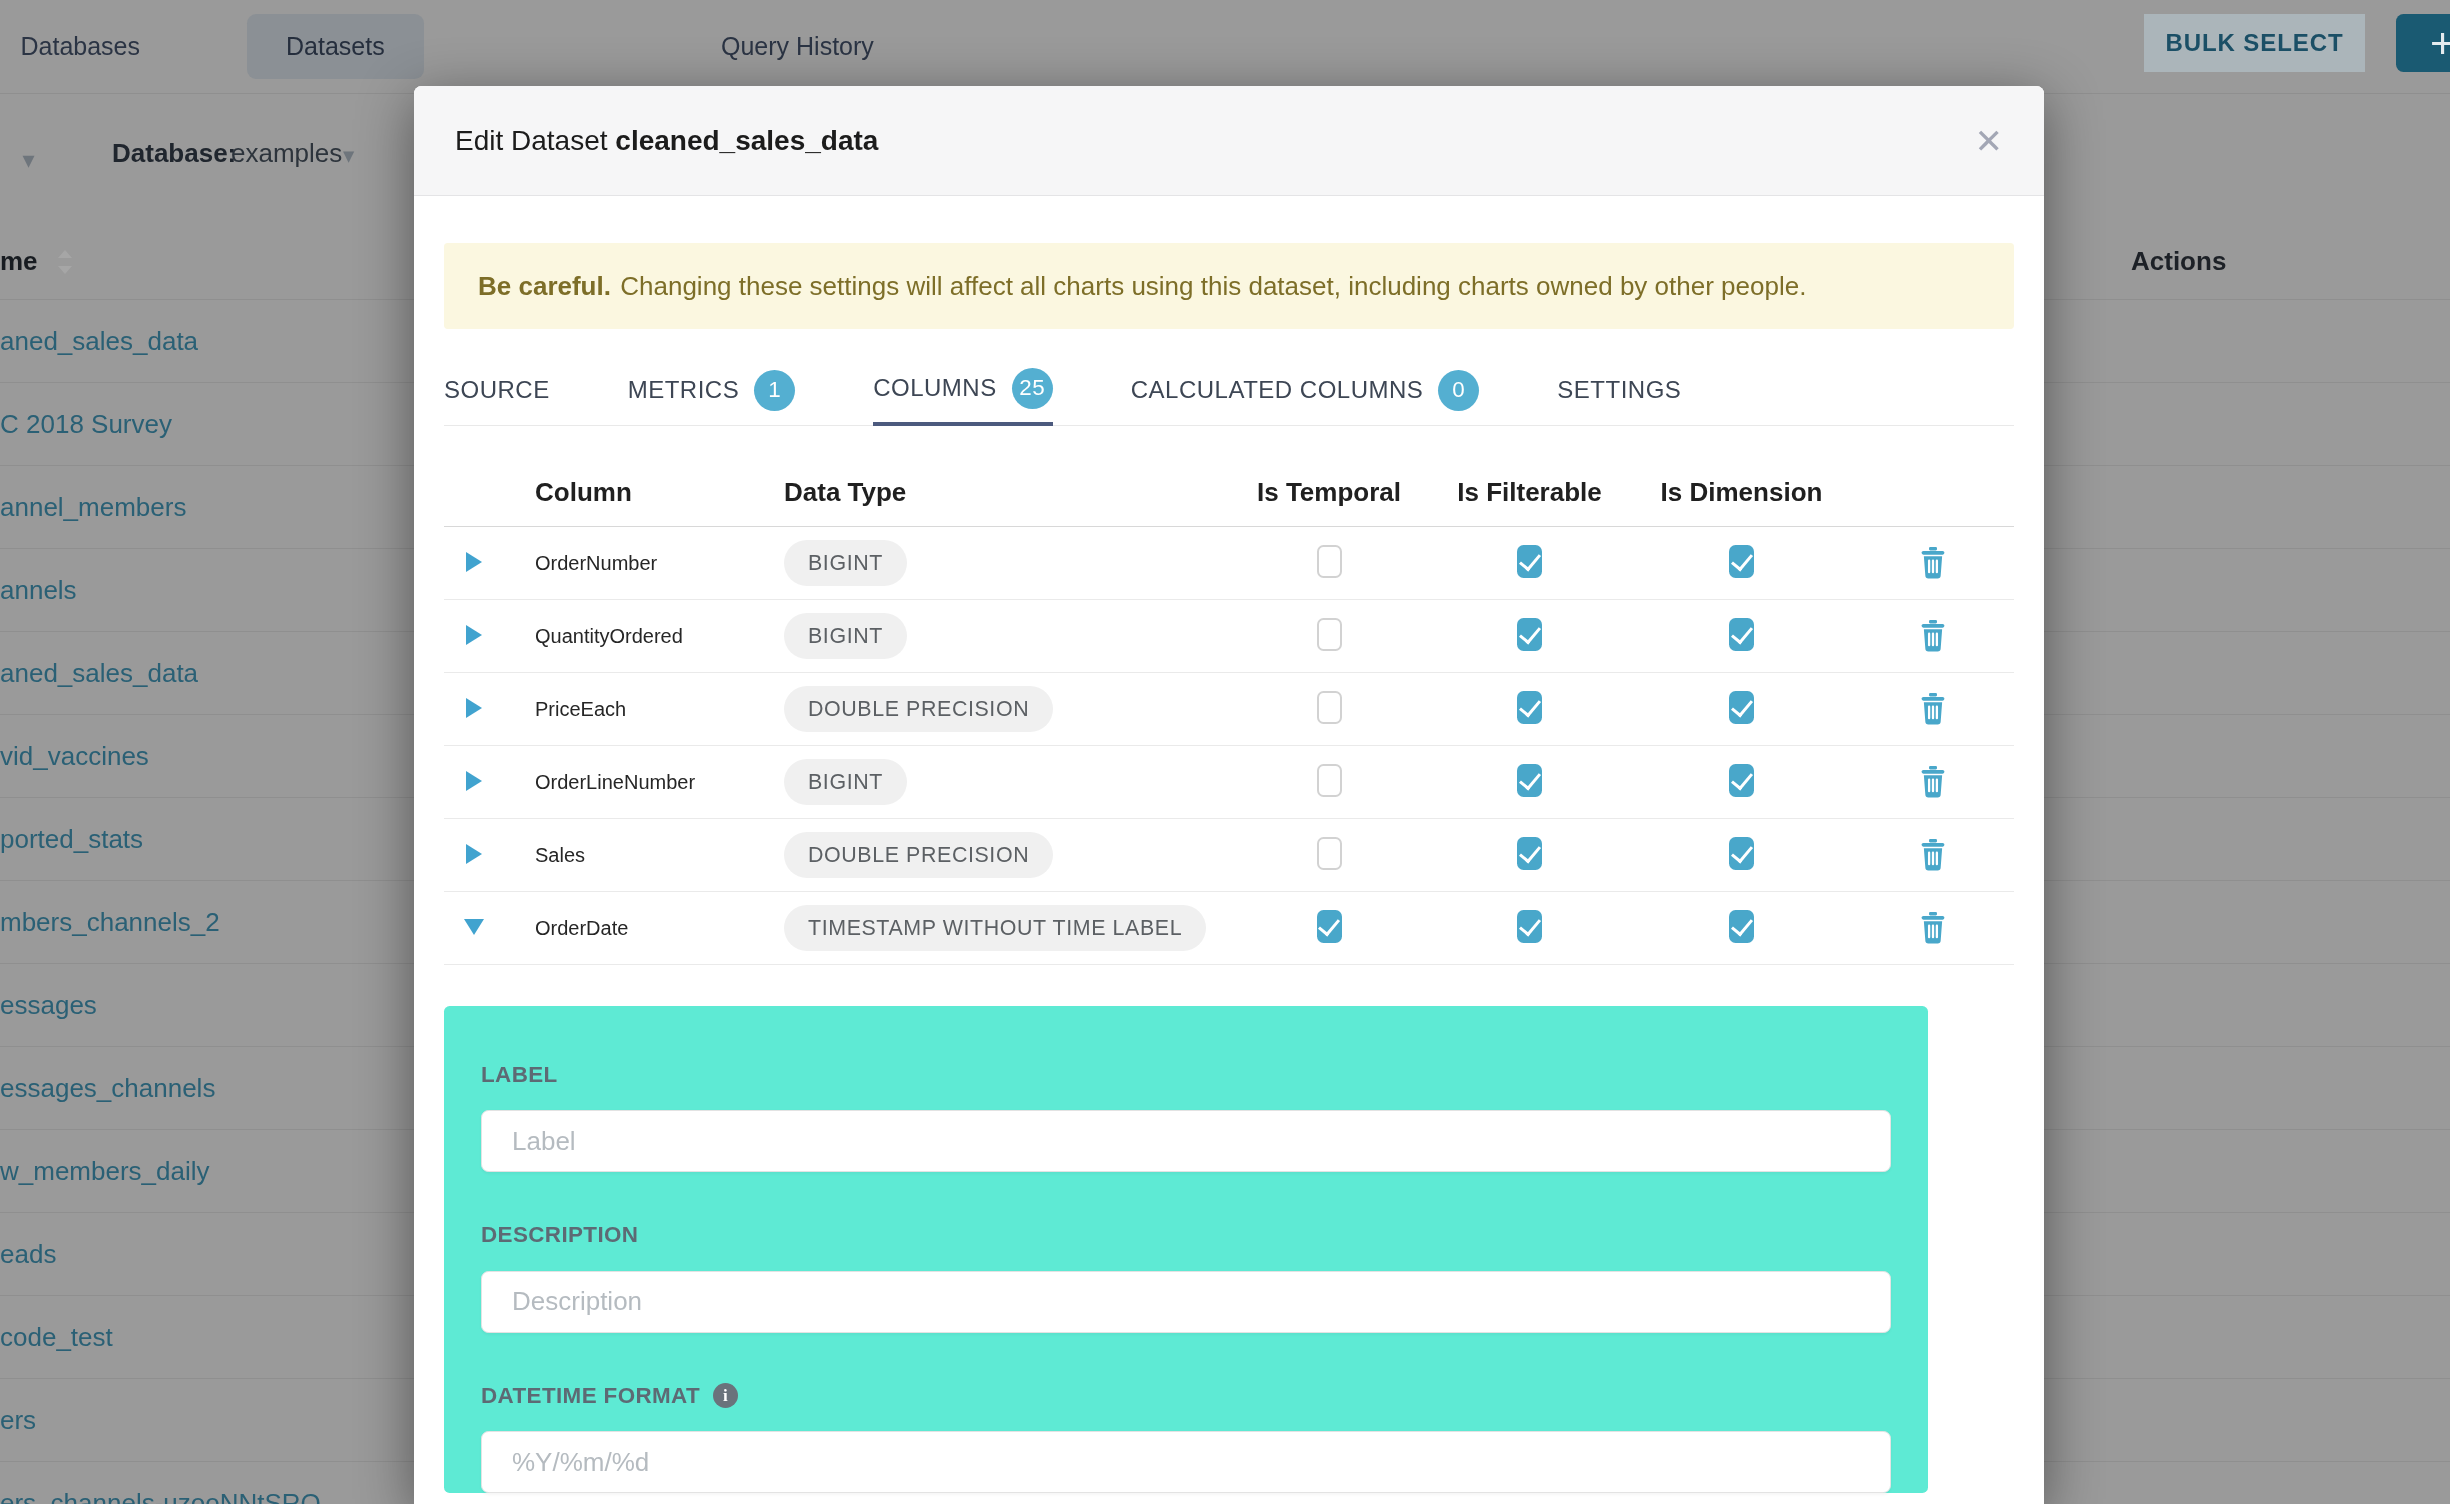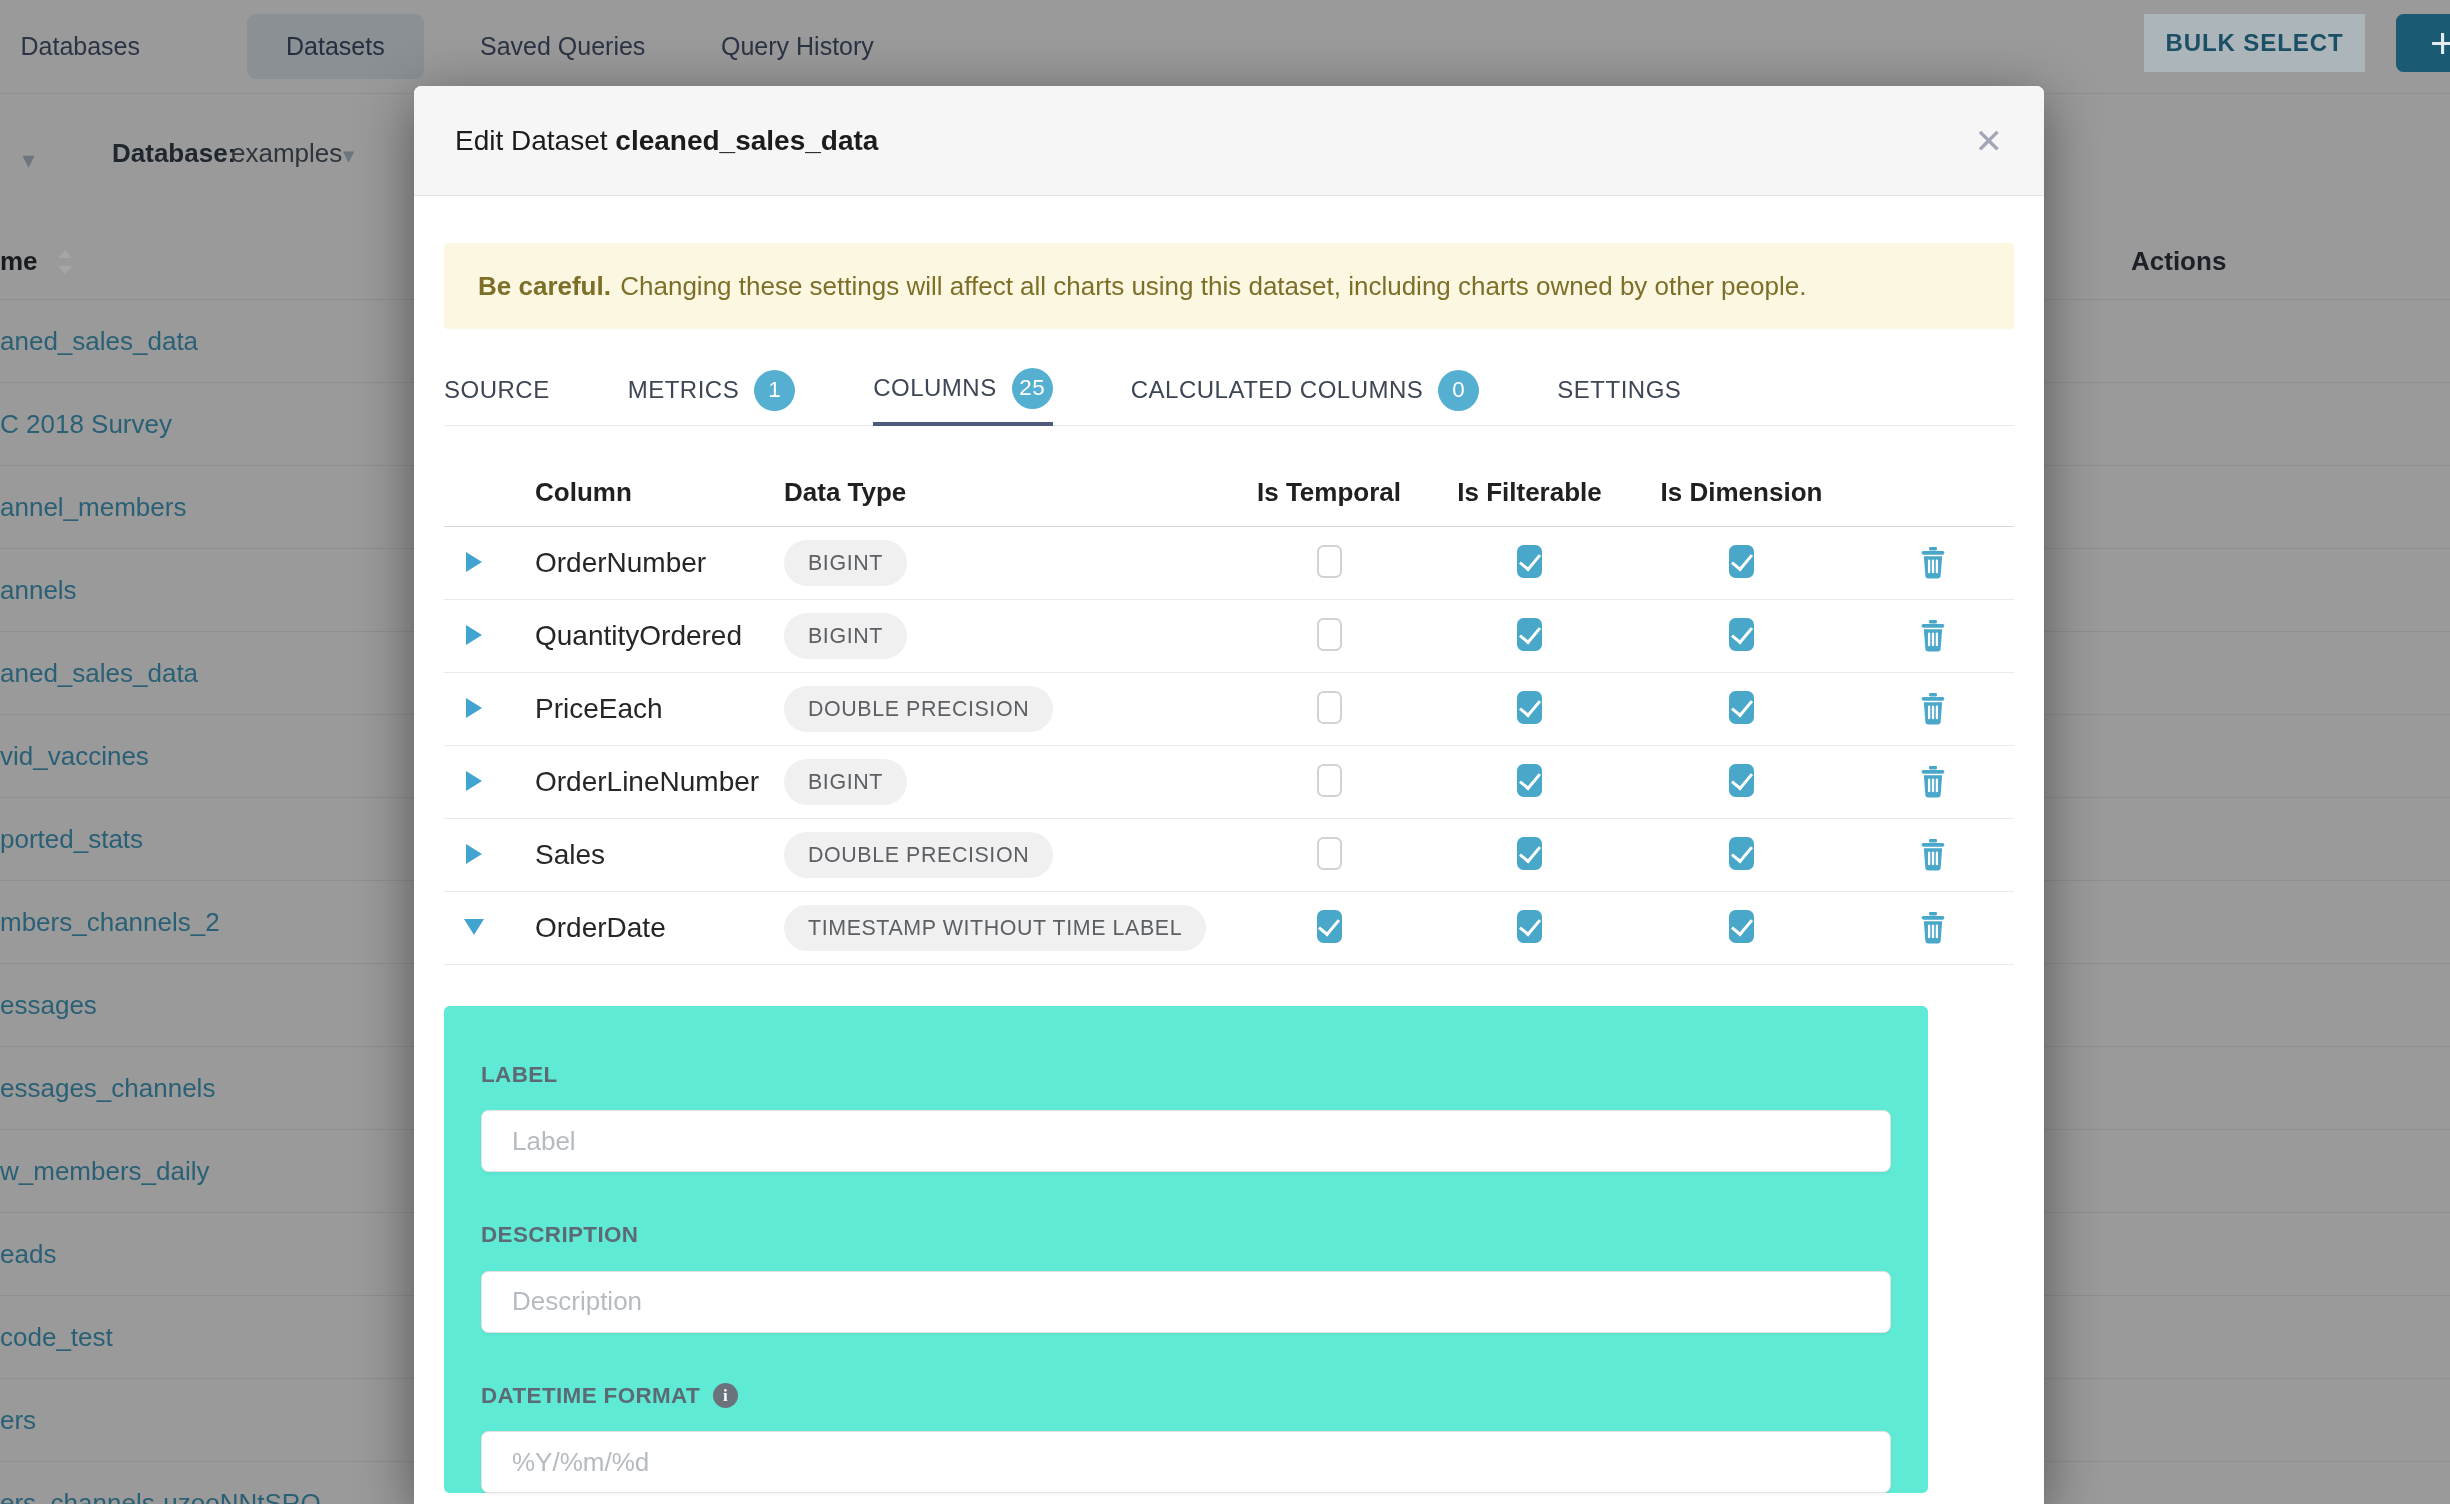--- a/index.html
+++ b/index.html
@@ -57,21 +57,21 @@
   .cols{display:grid;grid-template-columns:60px 280px 447px 196px 205px 219px 1fr;align-items:center;}
   .thead{margin-top:33px;height:67px;border-bottom:1.9px solid #d8d8d8;font-size:26px;font-weight:bold;color:#202020;}
   .thead .c-name{padding-left:31px;}
   .thead .center, .trow .center{justify-self:center;text-align:center;}
   .trow{height:72px;border-bottom:0.9px solid #eaeaea;}
   .caret-cell{justify-self:center;}
   .caret{width:0;height:0;border-top:10.3px solid transparent;border-bottom:10.3px solid transparent;
     border-left:16px solid #41a3cf;display:inline-block;}
   .caret.down{border-left:10.3px solid transparent;border-right:10.3px solid transparent;
     border-top:16px solid #41a3cf;border-bottom:none;}
-  .colname{font-size:28px;color:#262626;padding-left:31px;}
+  .colname{font-size:20px;color:#262626;padding-left:31px;}
   .pill{display:inline-block;background:#f0f0f0;color:#5c6064;font-size:21.4px;letter-spacing:0.6px;
     padding:10.3px 24px;border-radius:24px;white-space:nowrap;}
   .checkbox{width:25px;height:33px;border-radius:6.5px;border:2.8px solid #d2d2d2;background:#fff;
     box-sizing:border-box;display:inline-block;position:relative;}
   .checkbox.checked{border:none;background:#49a7ca;}
   .checkbox.checked::after{content:"";position:absolute;left:6.5px;top:4.7px;width:9.3px;height:17px;
     border-right:3.7px solid #fff;border-bottom:3.7px solid #fff;transform:rotate(40deg);}
   .trash-cell{justify-self:center;line-height:0;}
   
   .detail-panel{margin-top:41px;margin-right:86px;height:487px;background:#5eead4;border-radius:5.6px;
@@ -85,21 +85,20 @@
   .field-input::placeholder{color:#b5bbc0;}
   .field-group + .field-group{margin-top:50px;}
 </style>
 </head>
 <body>
 
 <div class="bg">
   <div class="top-nav">
     <span class="nav-item" style="left:20.5px">Databases</span>
     <span class="nav-pill">Datasets</span>
-    <span class="nav-item" style="left:480px">Saved Queries</span>
     <span class="nav-item" style="left:721px">Query History</span>
     <div class="bulk-btn">BULK SELECT</div>
     <div class="plus-btn">
       <span>+</span>
     </div>
   </div>
 
   <div class="filter-row">
     <span class="filter-caret">▾</span>
     <span class="db-label">Database:</span>

